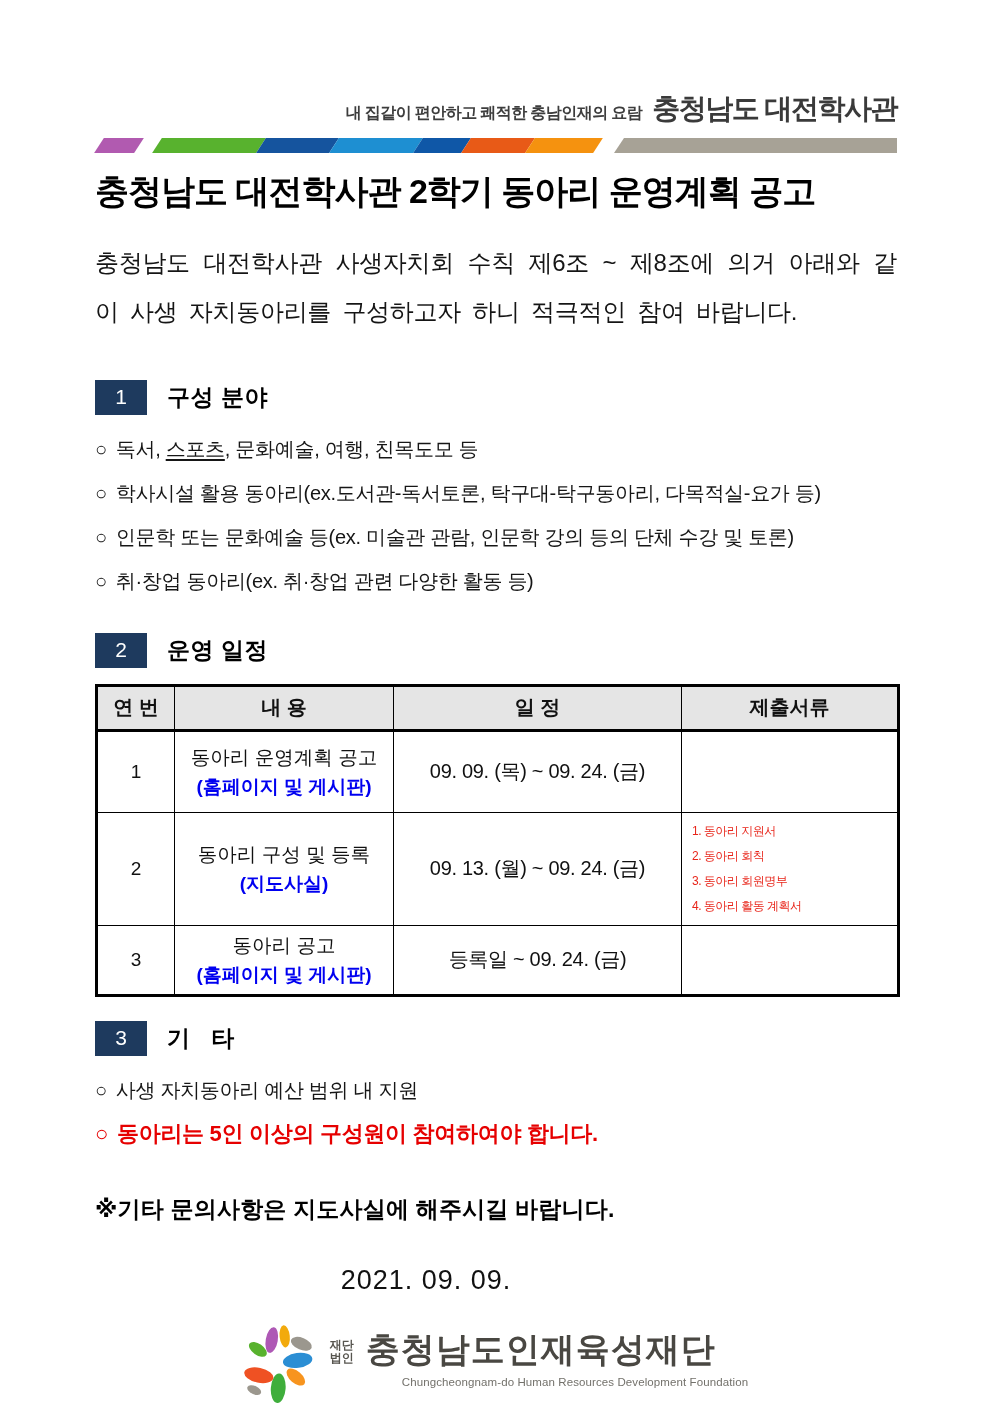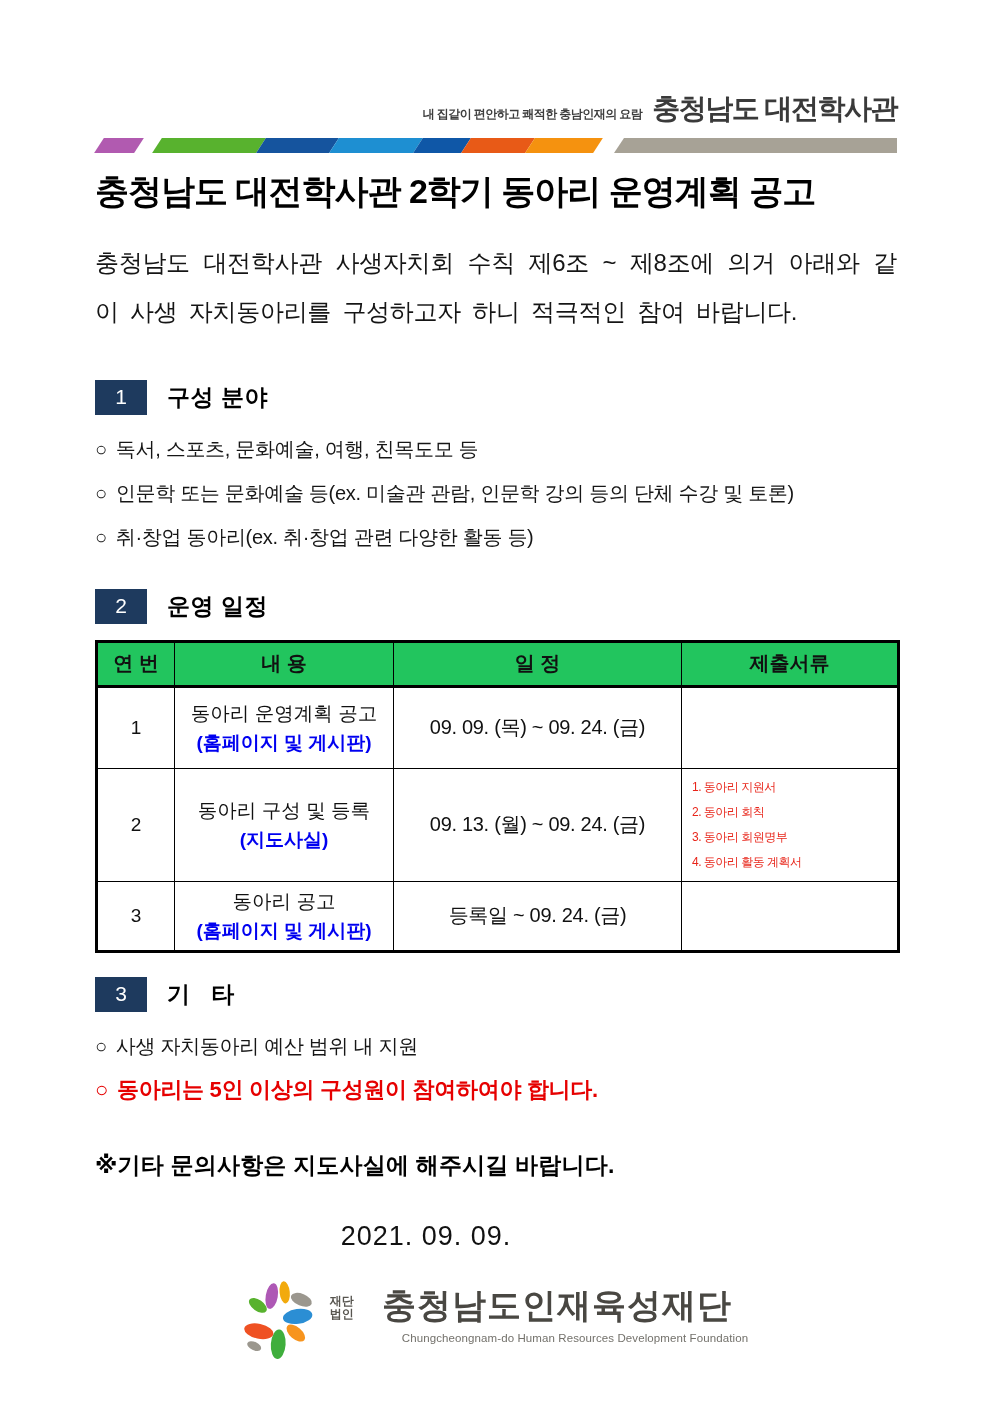--- a/index.html
+++ b/index.html
@@ -5,21 +5,21 @@
   html,body{margin:0;padding:0;}
   body{
     width:992px;height:1403px;overflow:hidden;background:#ffffff;
     font-family:"Liberation Sans","DejaVu Sans",sans-serif;color:#111;
   }
   .page{padding:90px 95px 0 95px;width:802px;}
 
   
   .brand-row{display:flex;justify-content:flex-end;align-items:baseline;gap:10px;}
   .tagline{font-family:"Liberation Serif","DejaVu Serif",serif;font-weight:700;
-           font-size:12px;color:#3d3d3d;letter-spacing:-0.5px;padding-left:32px;}
+           font-size:16px;color:#3d3d3d;letter-spacing:-0.5px;padding-left:32px;}
   .brand{font-size:28px;font-weight:800;color:#3a3a3a;letter-spacing:-1.5px;}
 
   
   .stripe{margin-top:10px;height:15px;display:flex;align-items:stretch;}
   .seg{transform:skewX(-33deg);}
   .seg-purple{width:40px;background:#b15ab0;margin-left:4px;}
   .seg-group{display:flex;margin-left:18px;}
   .seg-green{width:104px;background:#58b22e;}
   .seg-dkblue{width:73px;background:#15549e;}
   .seg-ltblue{width:84px;background:#1e8fd2;}
@@ -44,50 +44,50 @@
   .sec-head.s3{margin-top:24px;}
   .sec-num{width:52px;height:35px;background:#1e3a5e;color:#fff;
            display:flex;align-items:center;justify-content:center;
            font-size:21px;font-weight:400;}
   .sec-title{font-size:23px;font-weight:700;letter-spacing:0.5px;color:#000;white-space:pre;}
 
   
   .bullets{margin-top:12px;}
   .bullet{font-size:20px;line-height:44px;color:#161616;letter-spacing:-0.3px;white-space:nowrap;}
   .bullet .mark{font-size:20px;margin-right:9px;}
-  .u{text-underline-offset:3px;margin-top:26px;}
+  .u{text-decoration:underline;text-underline-offset:3px;margin-top:26px;}
   .bullet.red{color:#e60000;font-weight:700;font-size:22px;}
   .bullet.red .mark{font-size:22px;}
 
   
   table.sched{margin-top:16px;border-collapse:collapse;table-layout:fixed;
               width:802px;border:3px solid #000;}
   table.sched th{border:1.5px solid #000;border-bottom:3px solid #000;
-                 height:40px;font-size:20px;font-weight:700;white-space:pre;background:#22c55e;}
+                 height:40px;font-size:20px;font-weight:700;white-space:pre;background:#e5e5e5;}
   table.sched td{border:1.5px solid #000;vertical-align:middle;}
   .cell-no{text-align:center;font-size:19px;}
   .cell-content{text-align:center;font-size:19.5px;line-height:29px;}
   .sub-blue{display:block;color:#0000f0;font-weight:800;font-size:19px;}
   .cell-schedule{text-align:center;font-size:20px;letter-spacing:-0.3px;}
   .cell-docs{font-size:12px;line-height:25px;color:#e8251a;
              padding:5px 4px 5px 10px;text-align:left;letter-spacing:-0.5px;}
   tr.r1 td{height:70px;}
   tr.r2 td{height:102px;}
   tr.r3 td{height:58px;}
 
   
   .note{margin-top:38px;font-size:23px;font-weight:800;color:#000;letter-spacing:0.2px;}
   .date{margin-top:40px;font-size:27px;color:#111;text-align:center;padding-right:140px;
         letter-spacing:1px;}
   .logo-row{margin-top:26px;display:flex;justify-content:center;align-items:flex-start;gap:12px;}
   .logo-icon{flex:0 0 auto;}
   .logo-type{margin-top:16px;font-size:12px;font-weight:700;color:#57554f;
              line-height:13px;text-align:center;}
   .logo-text{display:flex;flex-direction:column;}
-  .logo-name{font-size:34px;font-weight:800;color:#494742;letter-spacing:1px;margin-top:4px;text-align:center;}
+  .logo-name{font-size:34px;font-weight:800;color:#494742;letter-spacing:1px;margin-top:4px;}
   .logo-en{font-size:11.5px;color:#73716b;margin-top:3px;letter-spacing:0.1px;margin-left:36px;}
 </style>
 </head>
 <body>
 
 <div class="page">
 
   <div class="brand-row">
     <span class="tagline">내 집같이 편안하고 쾌적한 충남인재의 요람</span>
     <span class="brand">충청남도 대전학사관</span>
@@ -110,20 +110,23 @@
 
   <p class="intro">충청남도 대전학사관 사생자치회 수칙 제6조 ~ 제8조에 의거 아래와 같이 사생 자치동아리를 구성하고자 하니 적극적인 참여 바랍니다.</p>
 
   <div class="sec-head s1">
     <div class="sec-num">1</div>
     <div class="sec-title">구성 분야</div>
   </div>
   <div class="bullets">
     <div class="bullet">
       <span class="mark">○</span><span>독서, </span><span class="u">스포츠</span><span>, 문화예술, 여행, 친목도모 등</span>
+    </div>
+    <div class="bullet">
+      <span class="mark">○</span><span>학사시설 활용 동아리(ex.도서관-독서토론, 탁구대-탁구동아리, 다목적실-요가 등)</span>
     </div>
     <div class="bullet">
       <span class="mark">○</span><span>인문학 또는 문화예술 등(ex. 미술관 관람, 인문학 강의 등의 단체 수강 및 토론)</span>
     </div>
     <div class="bullet">
       <span class="mark">○</span><span>취·창업 동아리(ex. 취·창업 관련 다양한 활동 등)</span>
     </div>
   </div>
 
   <div class="sec-head s2">

